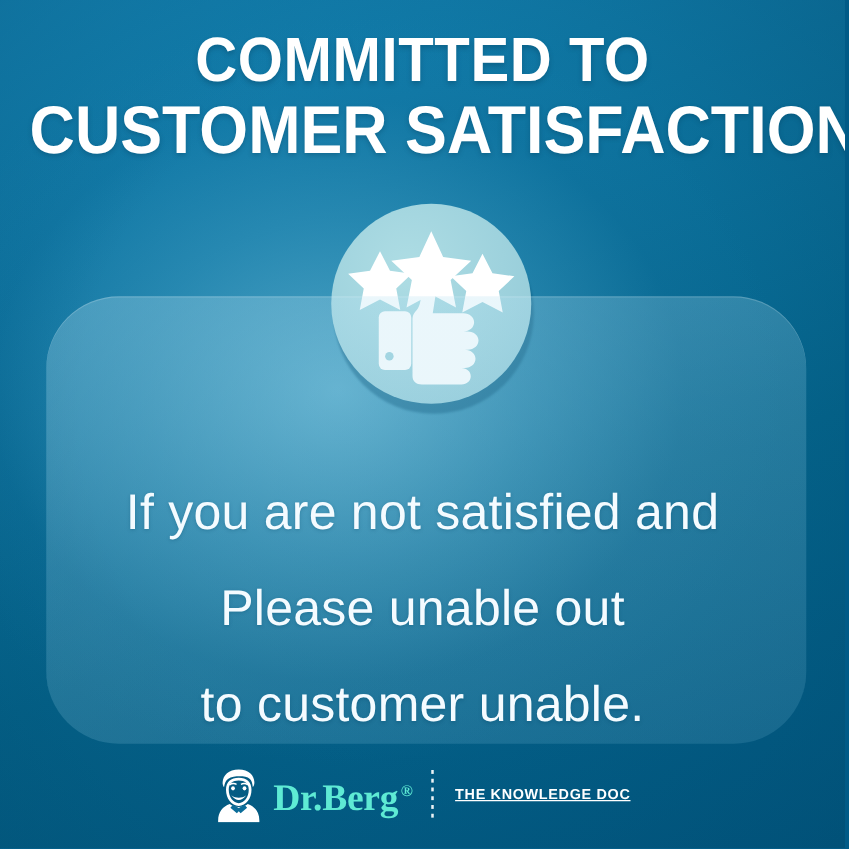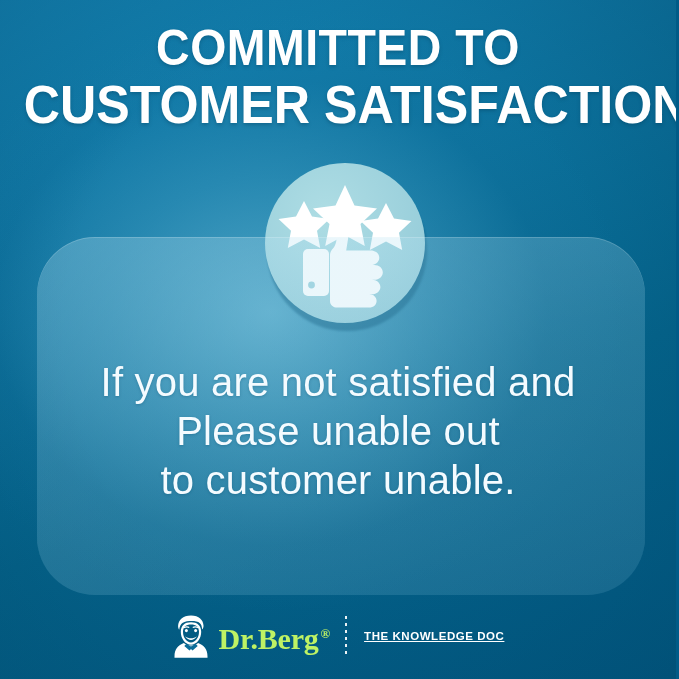--- a/index.html
+++ b/index.html
@@ -107,37 +107,37 @@
     right: 0;
     top: 358px;
     text-align: center;
     color: #f4fbff;
     font-size: 40px;
     line-height: 49px;
     font-weight: 400;
     letter-spacing: 0.2px;
     text-shadow: 0 1px 3px rgba(2, 70, 104, 0.30);
   }
-  .body-copy .bc-line { display: block; white-space: nowrap; }
+  .body-copy .bc-line { display: block; white-space: nowrap; margin-top: 28px; }
 
   
   .footer {
     position: absolute;
     left: 0;
     right: 0;
     top: 612px;
     height: 48px;
     display: flex;
     align-items: center;
     justify-content: center;
     gap: 0;
   }
   .logo-face { width: 38px; height: 44px; margin-right: 9px; }
   .wordmark {
-    color: #bef264;
+    color: #5eead4;
     font-family: "Liberation Serif", serif;
     font-weight: 700;
     font-size: 30px;
     line-height: 30px;
     letter-spacing: -0.2px;
     white-space: nowrap;
   }
   .wordmark .reg {
     font-size: 13px;
     vertical-align: super;

